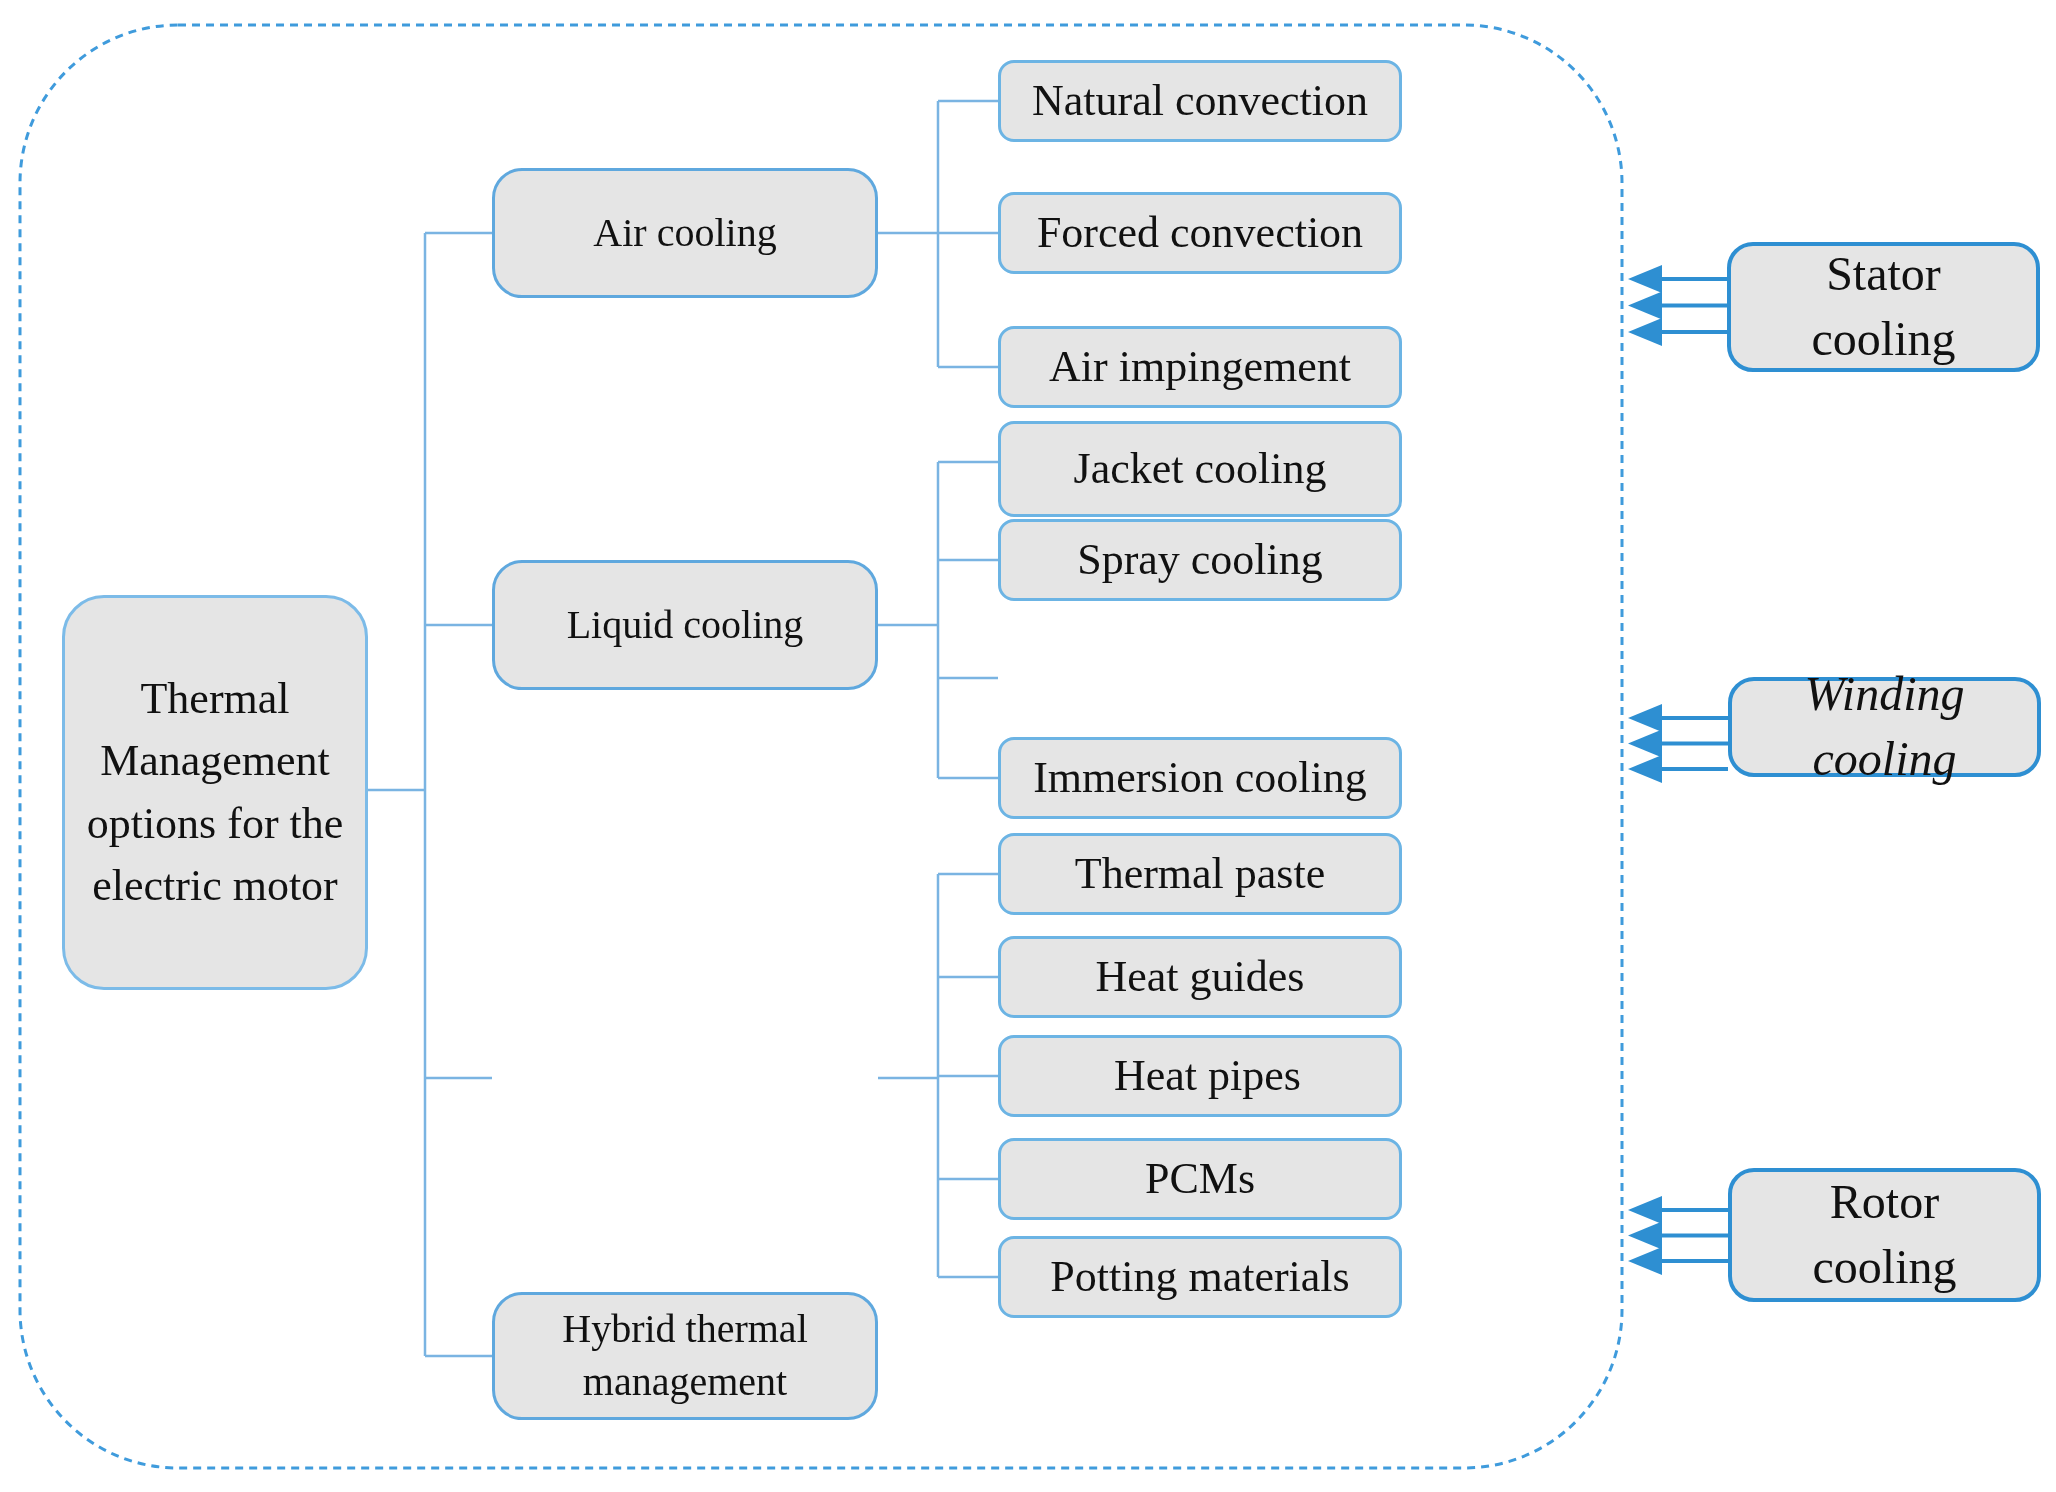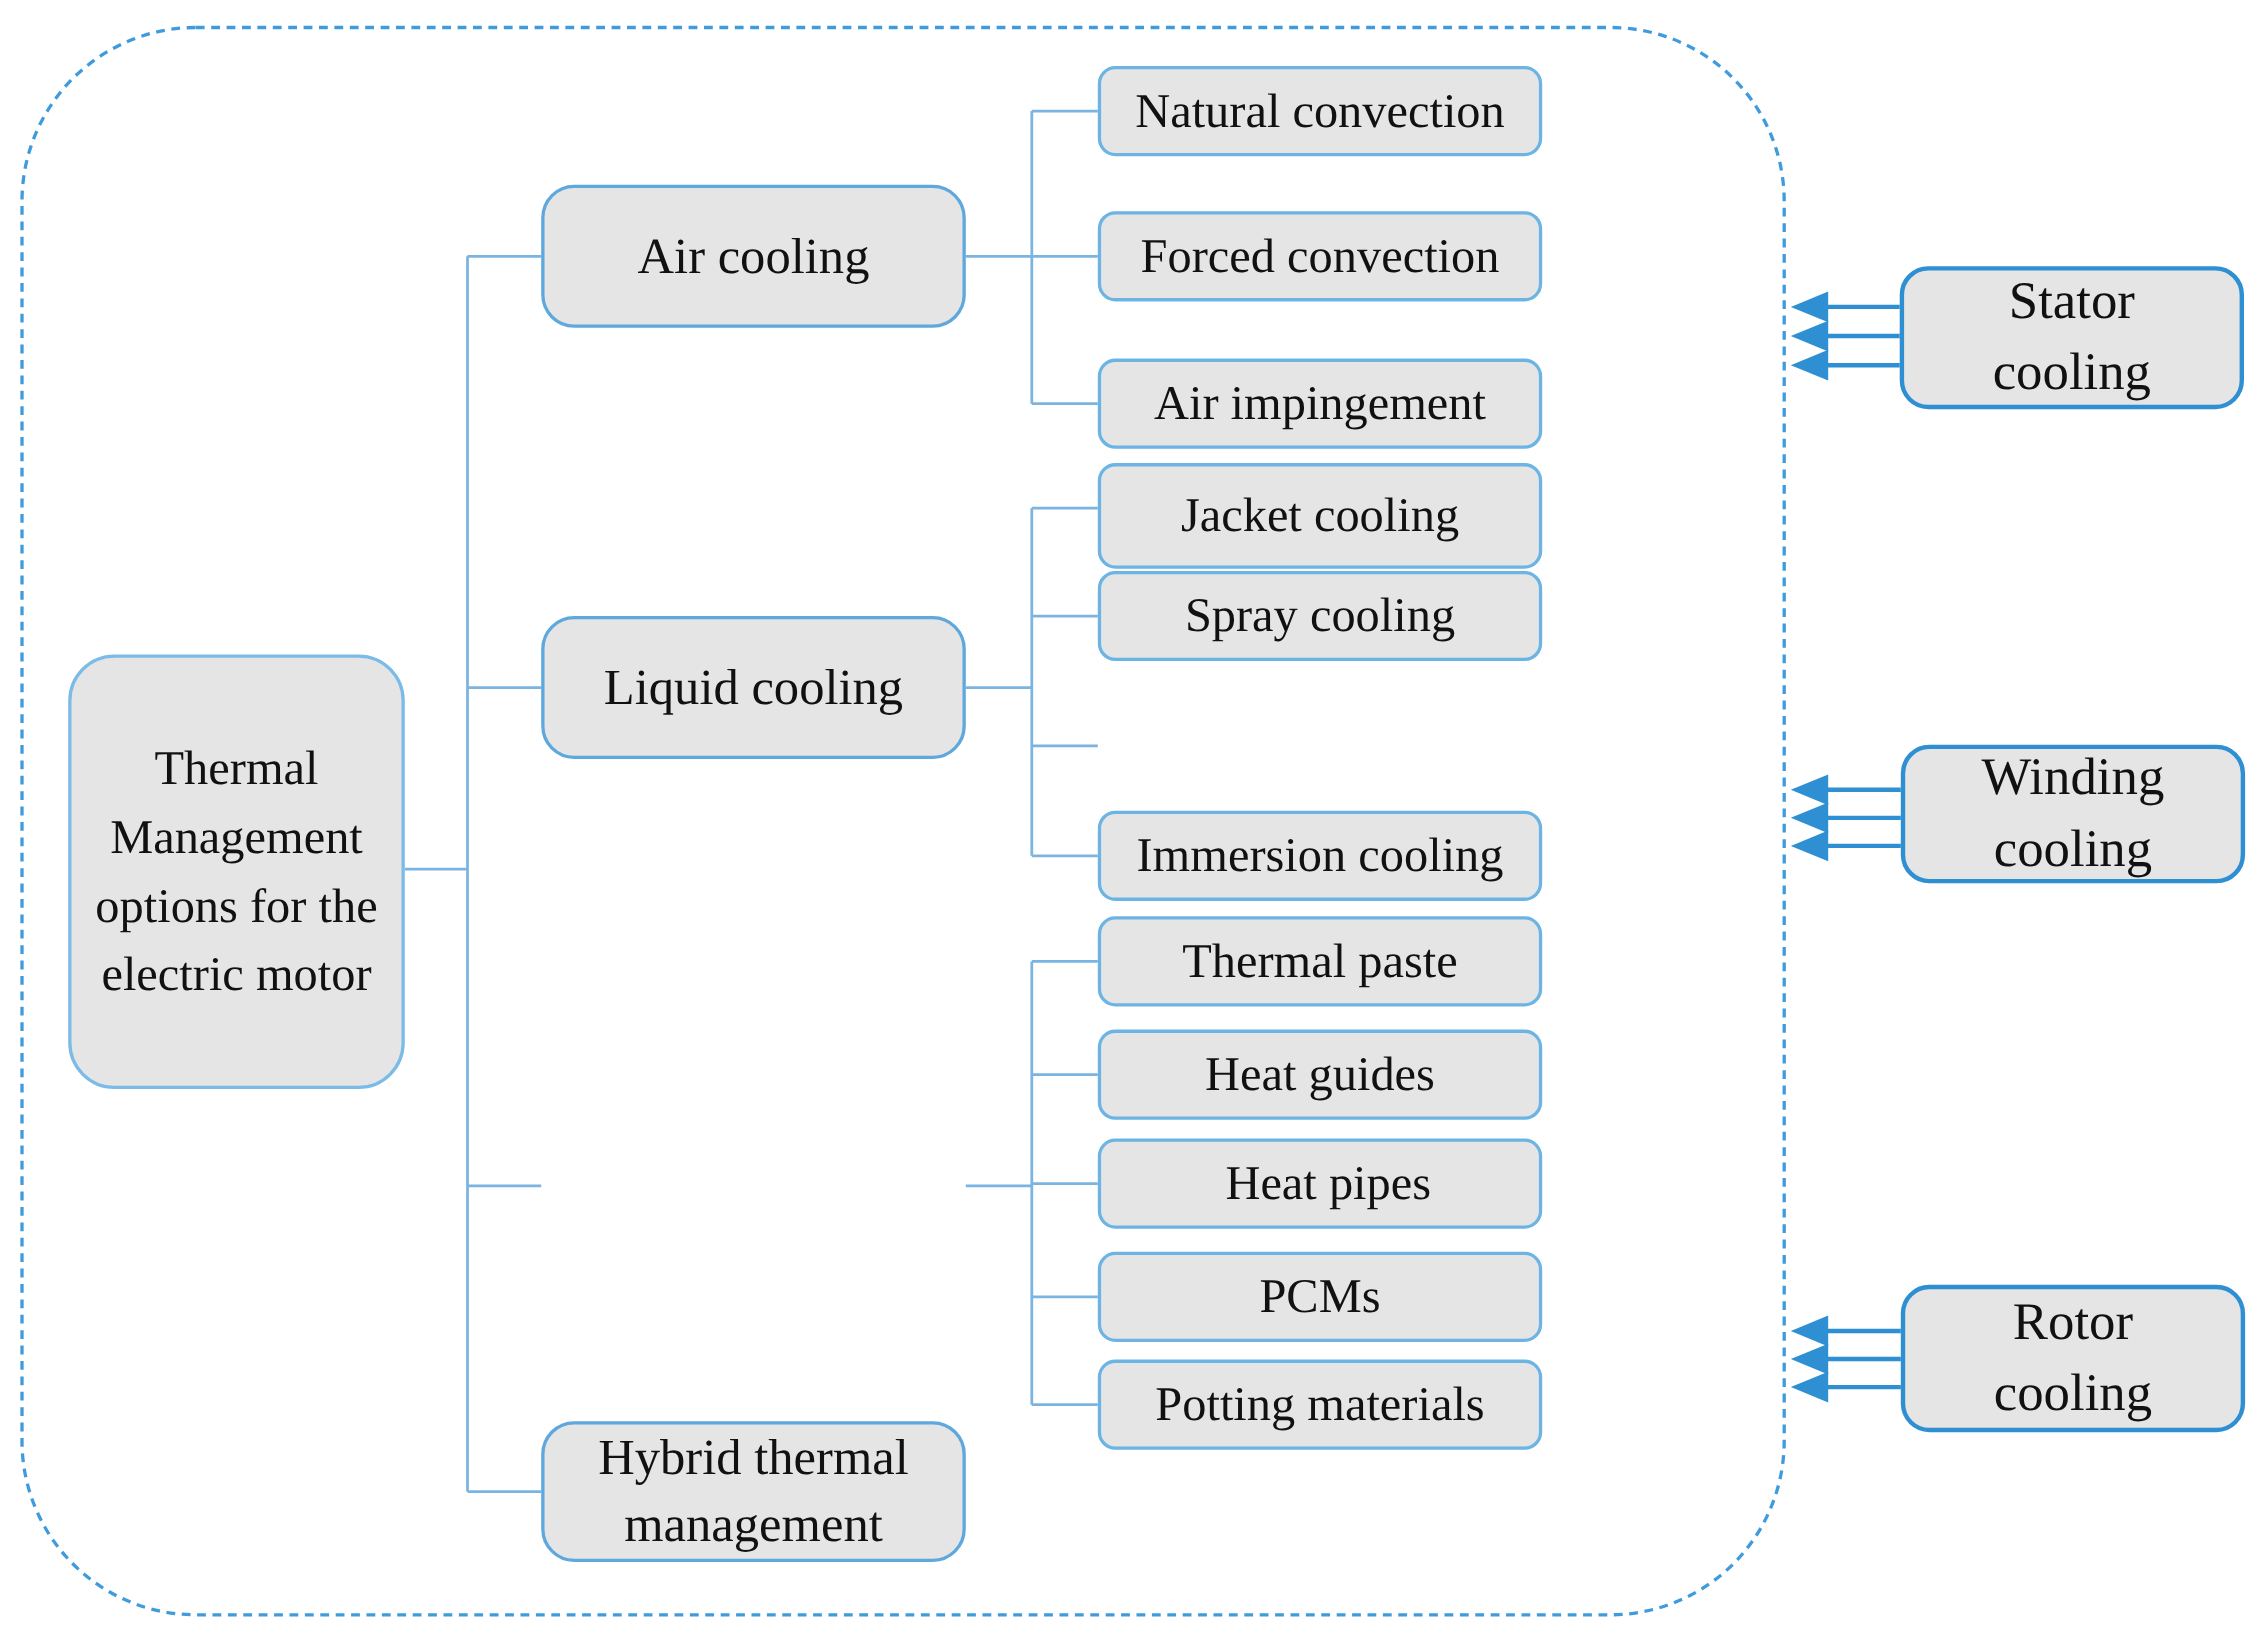--- a/index.html
+++ b/index.html
@@ -16,21 +16,21 @@
     position:absolute;
     display:flex;align-items:center;justify-content:center;
     text-align:center;
     background:#e5e5e5;
     box-sizing:border-box;
     line-height:1.32;
   }
   .mid{
     border:3px solid #5fa8de;
     border-radius:30px;
-    font-size:46px;
+    font-size:40px;
   }
   .leaf{
     border:3px solid #6cb4e4;
     border-radius:16px;
     font-size:44px;
   }
   .root{
     border:3px solid #7cbbe8;
     border-radius:42px;
     font-size:44px;
@@ -170,20 +170,20 @@
   <div class="box leaf" style="left:998px;top:1138px;width:404px;height:82px;">
     <span>PCMs</span>
   </div>
   <div class="box leaf" style="left:998px;top:1236px;width:404px;height:82px;">
     <span>Potting materials</span>
   </div>
 
   <div class="box ext" style="left:1727px;top:242px;width:313px;height:130px;">
     <span>Stator cooling</span>
   </div>
-  <div class="box ext" style="left:1728px;top:677px;width:313px;height:126px;">
+  <div class="box ext" style="left:1728px;top:677px;width:313px;height:100px;font-style:italic;">
     <span>Winding cooling</span>
   </div>
   <div class="box ext" style="left:1728px;top:1168px;width:313px;height:134px;">
     <span>Rotor cooling</span>
   </div>
 
 </div>
 
 </body></html>

